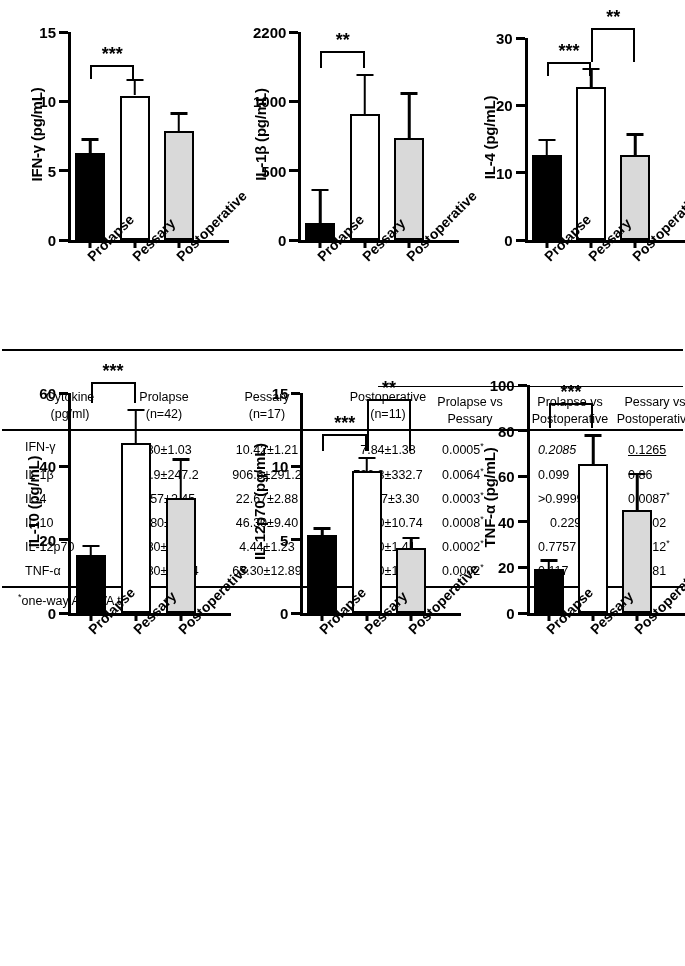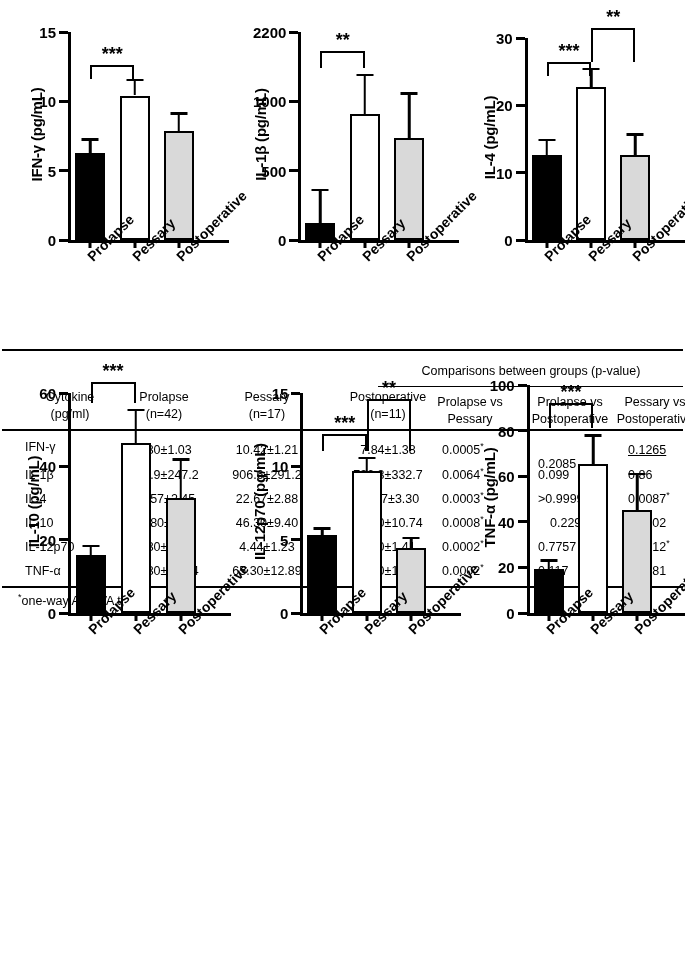--- a/index.html
+++ b/index.html
@@ -285,21 +285,20 @@
         <div class="sig-star" style="left: 156.667px; top: 25.9px;">**</div>
       </div>
   </div>
 </div>
 
 <div id="table-block">
     <div class="rule" style="left: 2px; width: 681px; top: 4px;"></div>
     <div class="rule thin" style="left: 378px; width: 305px; top: 41px;"></div>
     <div class="rule" style="left: 2px; width: 681px; top: 84px;"></div>
     <div class="rule" style="left: 2px; width: 681px; top: 241px;"></div>
-    <div class="th" style="left: 531px; top: 18px;">Comparisons between groups (p-value)</div>
     <div class="th" style="left: 70px; top: 44px;">
       <div>Cytokine</div>
       <div>(pg/ml)</div>
     </div>
     <div class="th" style="left: 164px; top: 44px;">
       <div>Prolapse</div>
       <div>(n=42)</div>
     </div>
     <div class="th" style="left: 267px; top: 44px;">
       <div>Pessary</div>
@@ -319,21 +318,21 @@
     </div>
     <div class="th" style="left: 655px; top: 49px;">
       <div>Pessary vs</div>
       <div>Postoperative</div>
     </div>
     <div class="td" style="left: 25px; top: 96px;">IFN-γ</div>
     <div class="td ctr" style="left: 164px; top: 99px;">6.30±1.03</div>
     <div class="td ctr" style="left: 267px; top: 99px;">10.42±1.21</div>
     <div class="td ctr" style="left: 388px; top: 99px;">7.84±1.38</div>
     <div class="td" style="left: 442px; top: 99px;">0.0005<span class="sup">*</span></div>
-    <div class="td" style="left: 538px; top: 113px;">0.2085</div>
+    <div class="td" style="left: 538px; top: 99px; font-style: italic;">0.2085</div>
     <div class="td" style="left: 628px; top: 99px; text-decoration: underline;">0.1265</div>
     <div class="td" style="left: 25px; top: 124px;">IL-1β</div>
     <div class="td ctr" style="left: 164px; top: 124px;">122.9±247.2</div>
     <div class="td ctr" style="left: 267px; top: 124px;">906.6±291.2</div>
     <div class="td ctr" style="left: 388px; top: 124px;">732.3±332.7</div>
     <div class="td" style="left: 442px; top: 124px;">0.0064<span class="sup">*</span></div>
     <div class="td" style="left: 538px; top: 124px;">0.099</div>
     <div class="td" style="left: 628px; top: 124px;">0.86</div>
     <div class="td" style="left: 25px; top: 148px;">IL-4</div>
     <div class="td ctr" style="left: 164px; top: 148px;">12.57±2.45</div>

